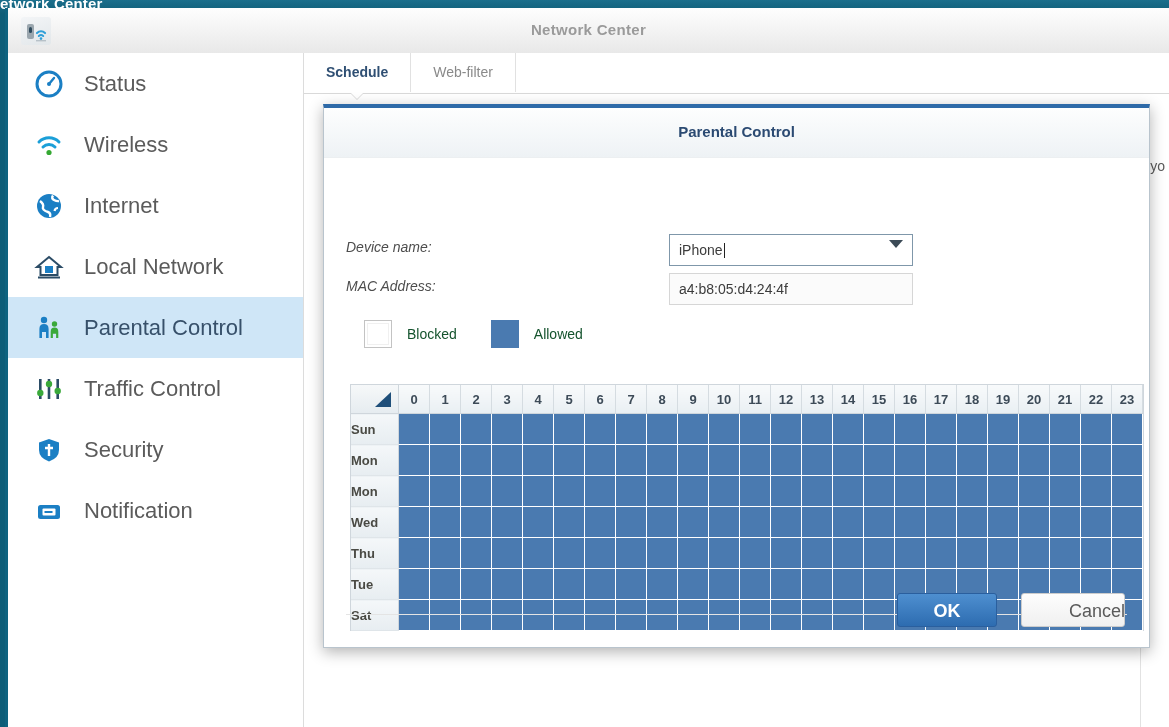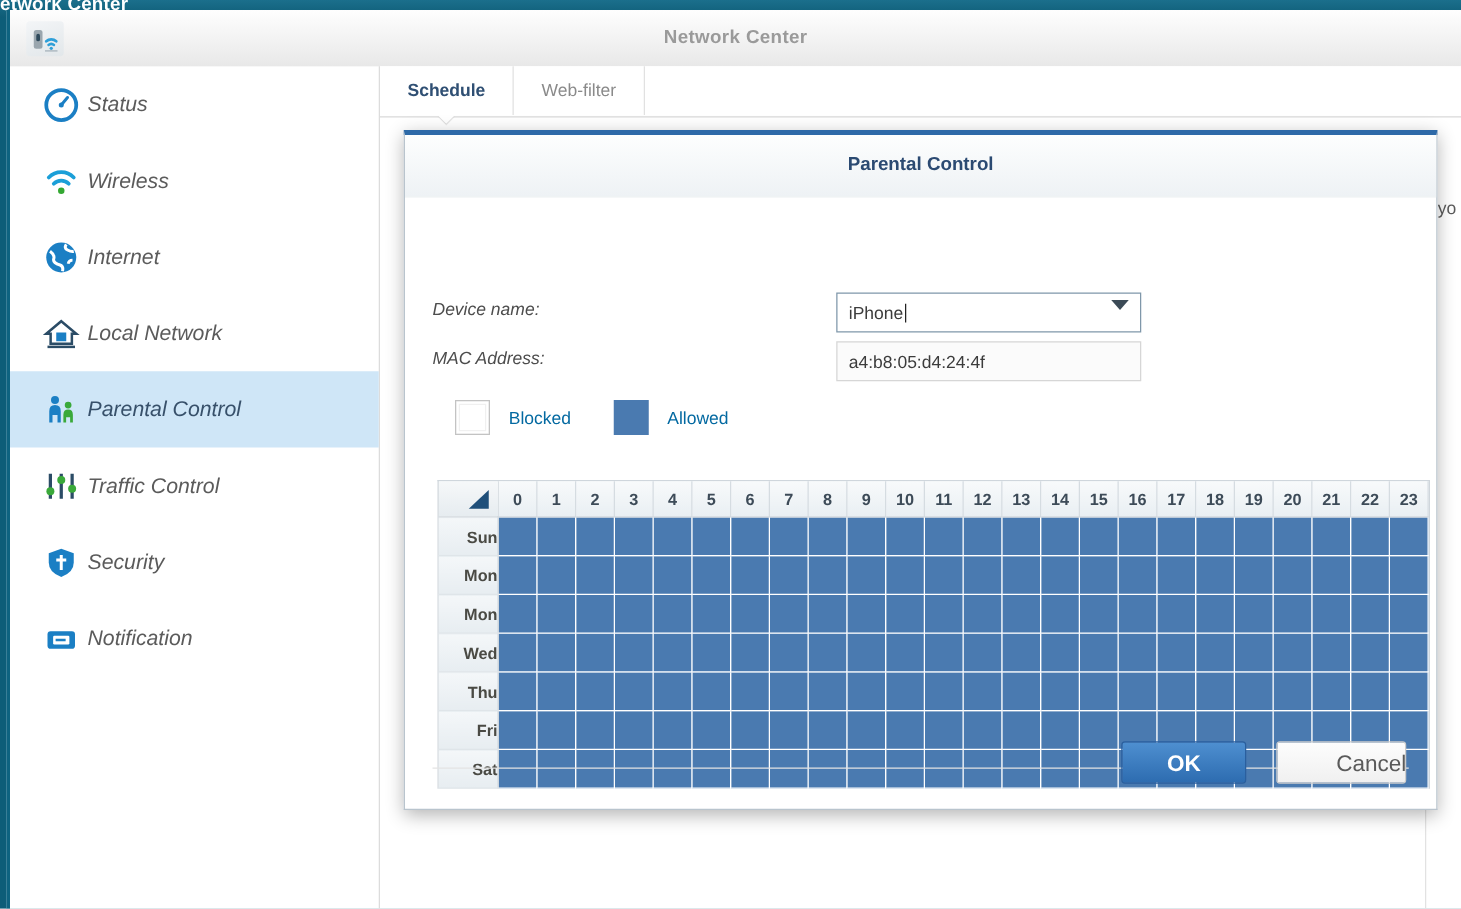--- a/index.html
+++ b/index.html
@@ -96,25 +96,24 @@
     background: #cfe6f7;
   }
   .side-item .si-icon {
     width: 34px; height: 34px;
     flex: 0 0 34px;
     display: flex;
     align-items: center;
     justify-content: center;
   }
   .side-item .si-label {
-    margin-left: 4px;
-    font-size: 17px;
+    margin-left: 18px;
+    font-size: 22px;
     color: #5b5b5b;
     white-space: nowrap;
-    font-style: italic;
   }
   .side-item.active .si-label { color: #37506a; }
 
   
   #content {
     position: absolute;
     left: 296px; top: 45px;
     width: 865px; height: 674px;
     background: #ffffff;
   }
@@ -279,21 +278,21 @@
   .legend-swatch.blocked {
     background: #ffffff;
     border: 1px solid #c3c3c3;
     box-shadow: inset 0 0 0 2px #ffffff, inset 0 0 0 3px #f0f0f0;
   }
   .legend-swatch.allowed {
     background: #4a7ab0;
   }
   .legend-text {
     font-size: 14px;
-    color: #0369a1;
+    color: #14532d;
     margin: 0 34px 0 15px;
     white-space: nowrap;
   }
 
   
   #grid {
     position: absolute;
     left: 26px; top: 226px;
     border: 1px solid #cfd6dc;
     border-bottom: none;
@@ -330,21 +329,21 @@
     text-align: center;
   }
   #grid td.dayhead {
     width: 47px; height: 30px;
     background: linear-gradient(180deg,#f4f7f9 0%, #e7edf1 100%);
     border-right: 1px solid #cfd6dc;
     border-bottom: 1px solid #dfe5e9;
     font-size: 13px;
     font-weight: bold;
     color: #4a4a44;
-    text-align: right;
+    text-align: left;
     padding: 0;
   }
   #grid td.cell {
     width: 30px; height: 30px;
     padding: 0;
     border-right: 1px solid #ffffff;
     border-bottom: 1px solid #ffffff;
     cursor: pointer;
   }
   #grid td.cell.allowed { background: #4a7ab0; }
@@ -726,21 +725,21 @@
                   <td class="cell allowed"></td>
                   <td class="cell allowed"></td>
                   <td class="cell allowed"></td>
                   <td class="cell allowed"></td>
                   <td class="cell allowed"></td>
                   <td class="cell allowed"></td>
                   <td class="cell allowed"></td>
                   <td class="cell allowed"></td>
                 </tr>
                 <tr>
-                  <td class="dayhead">Fri</td>
+                  <td class="dayhead">Tue</td>
                   <td class="cell allowed"></td>
                   <td class="cell allowed"></td>
                   <td class="cell allowed"></td>
                   <td class="cell allowed"></td>
                   <td class="cell allowed"></td>
                   <td class="cell allowed"></td>
                   <td class="cell allowed"></td>
                   <td class="cell allowed"></td>
                   <td class="cell allowed"></td>
                   <td class="cell allowed"></td>

